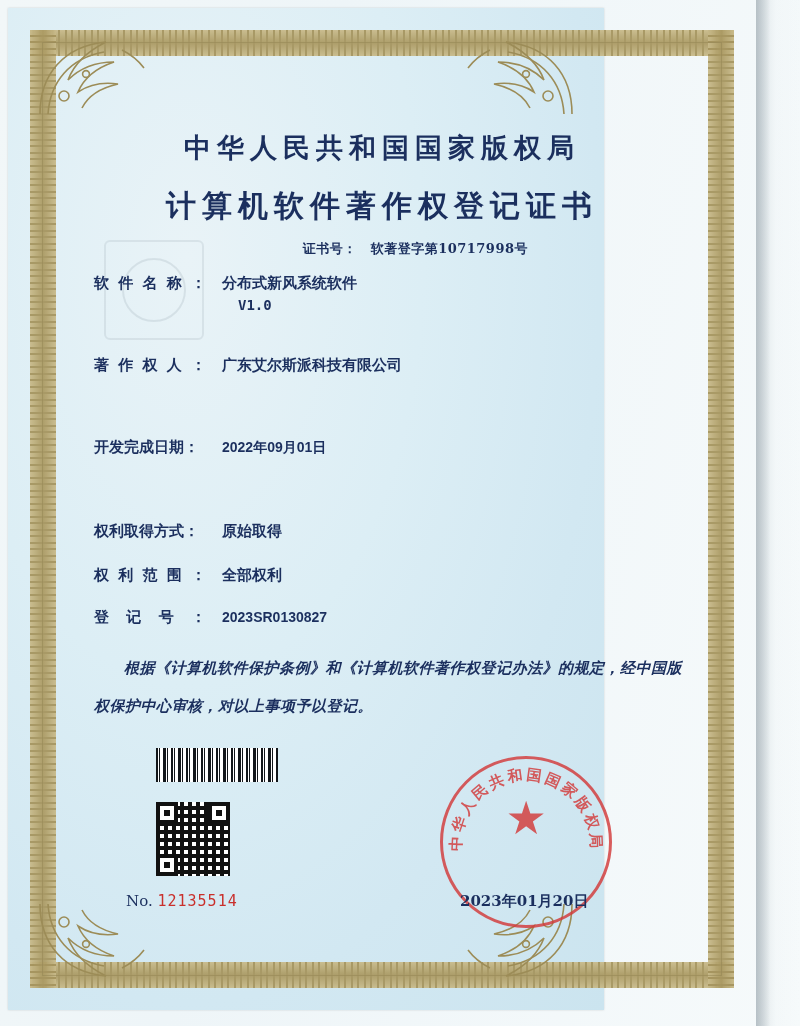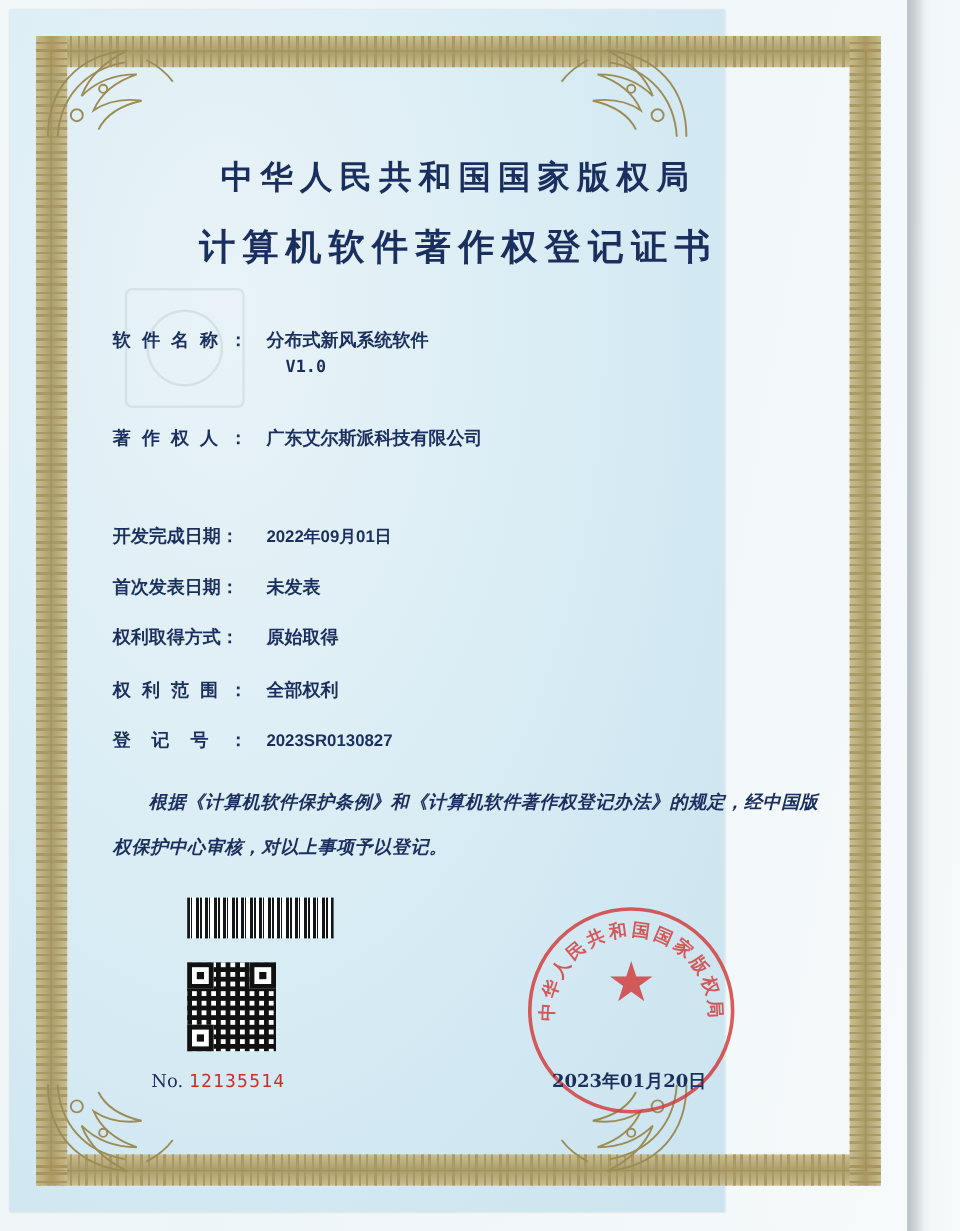--- a/index.html
+++ b/index.html
@@ -373,40 +373,40 @@
         <circle cx="52" cy="40" r="3.4"></circle>
         <path d="M88 16 C96 20 104 26 110 34"></path>
       </svg>
     </div>
 
     <div id="watermark"></div>
 
     <div class="title-cn" id="title1">中华人民共和国国家版权局</div>
     <div class="title-cn" id="title2">计算机软件著作权登记证书</div>
 
+    <div id="cert-no">
+      <span class="cn-label">证书号：</span><span>软著登字第10717998号</span>
+    </div>
 
     <div class="field" id="f-name">
       <span class="lbl spread">软件名称：</span><span class="val">分布式新风系统软件</span>
     </div>
 
     <div class="field" id="f-version">
       <span class="val mono">V1.0</span>
     </div>
 
     <div class="field" id="f-owner">
       <span class="lbl spread">著作权人：</span><span class="val">广东艾尔斯派科技有限公司</span>
     </div>
 
     <div class="field" id="f-devdate">
       <span class="lbl">开发完成日期：</span><span class="val sans">2022年09月01日</span>
     </div>
 
-    <div class="field" id="f-pubdate">
-      <span class="lbl">首次发表日期：</span><span class="val">未发表</span>
-    </div>
 
     <div class="field" id="f-acquire">
       <span class="lbl">权利取得方式：</span><span class="val">原始取得</span>
     </div>
 
     <div class="field" id="f-scope">
       <span class="lbl spread">权利范围：</span><span class="val">全部权利</span>
     </div>
 
     <div class="field" id="f-regno">

